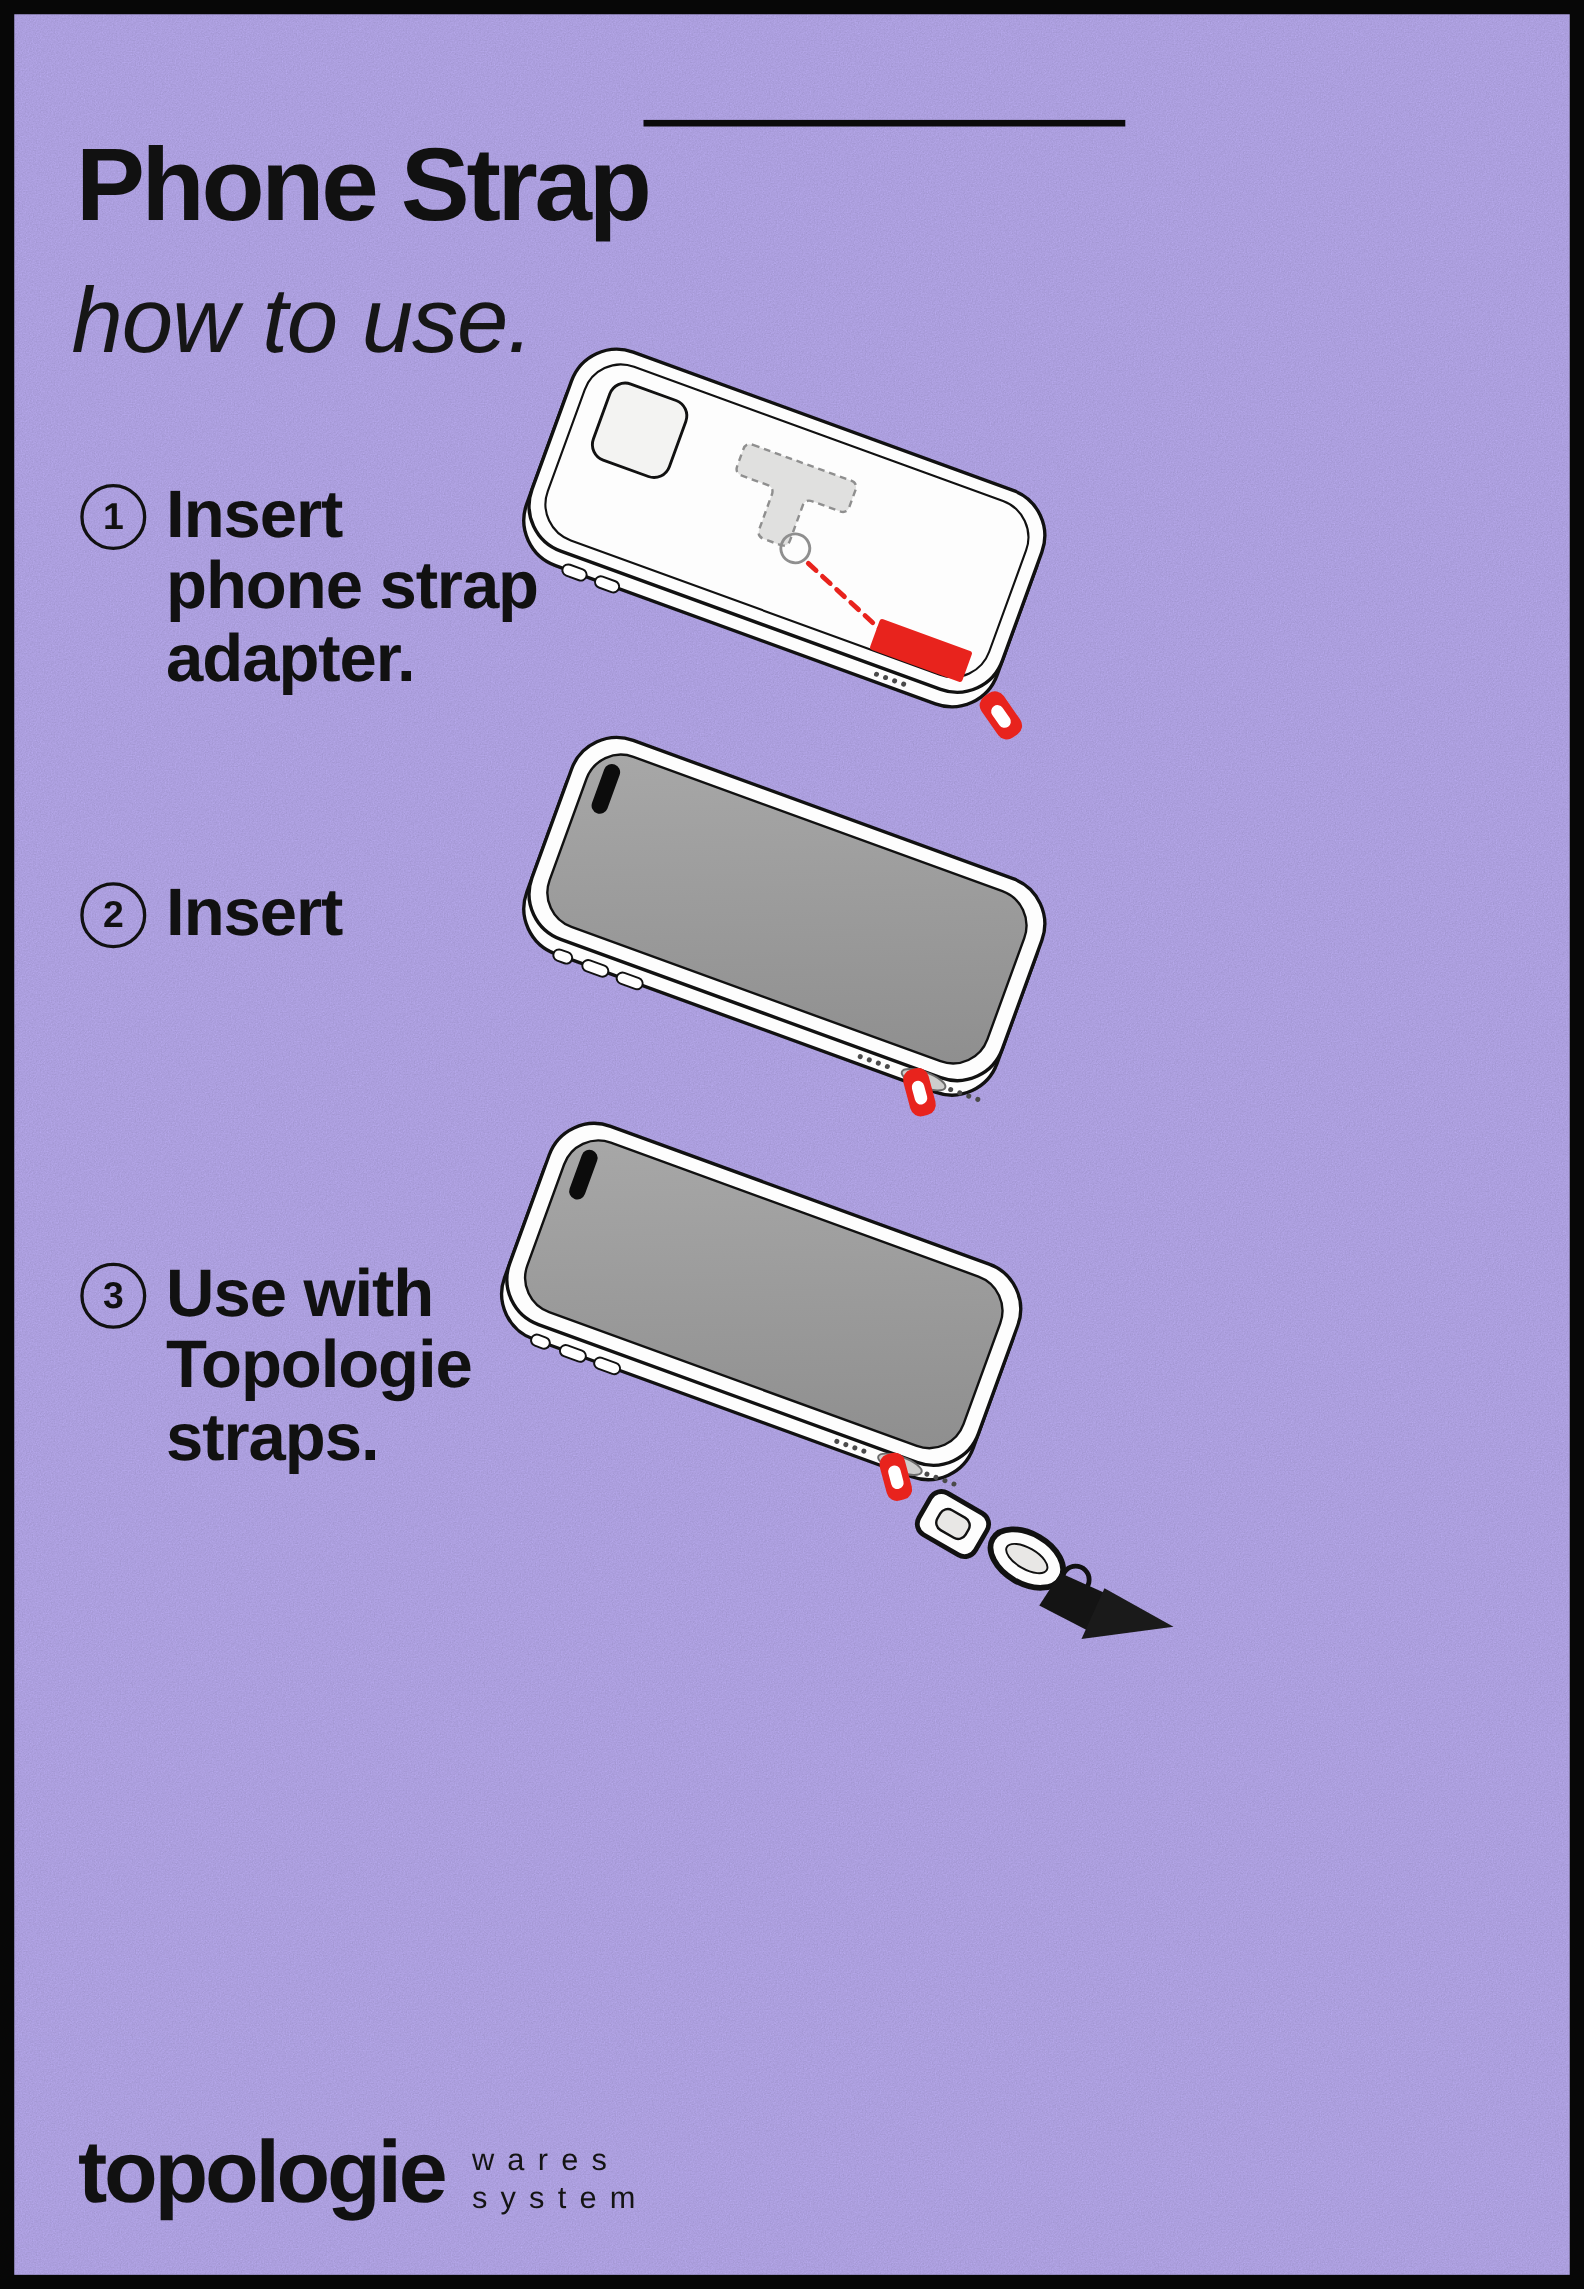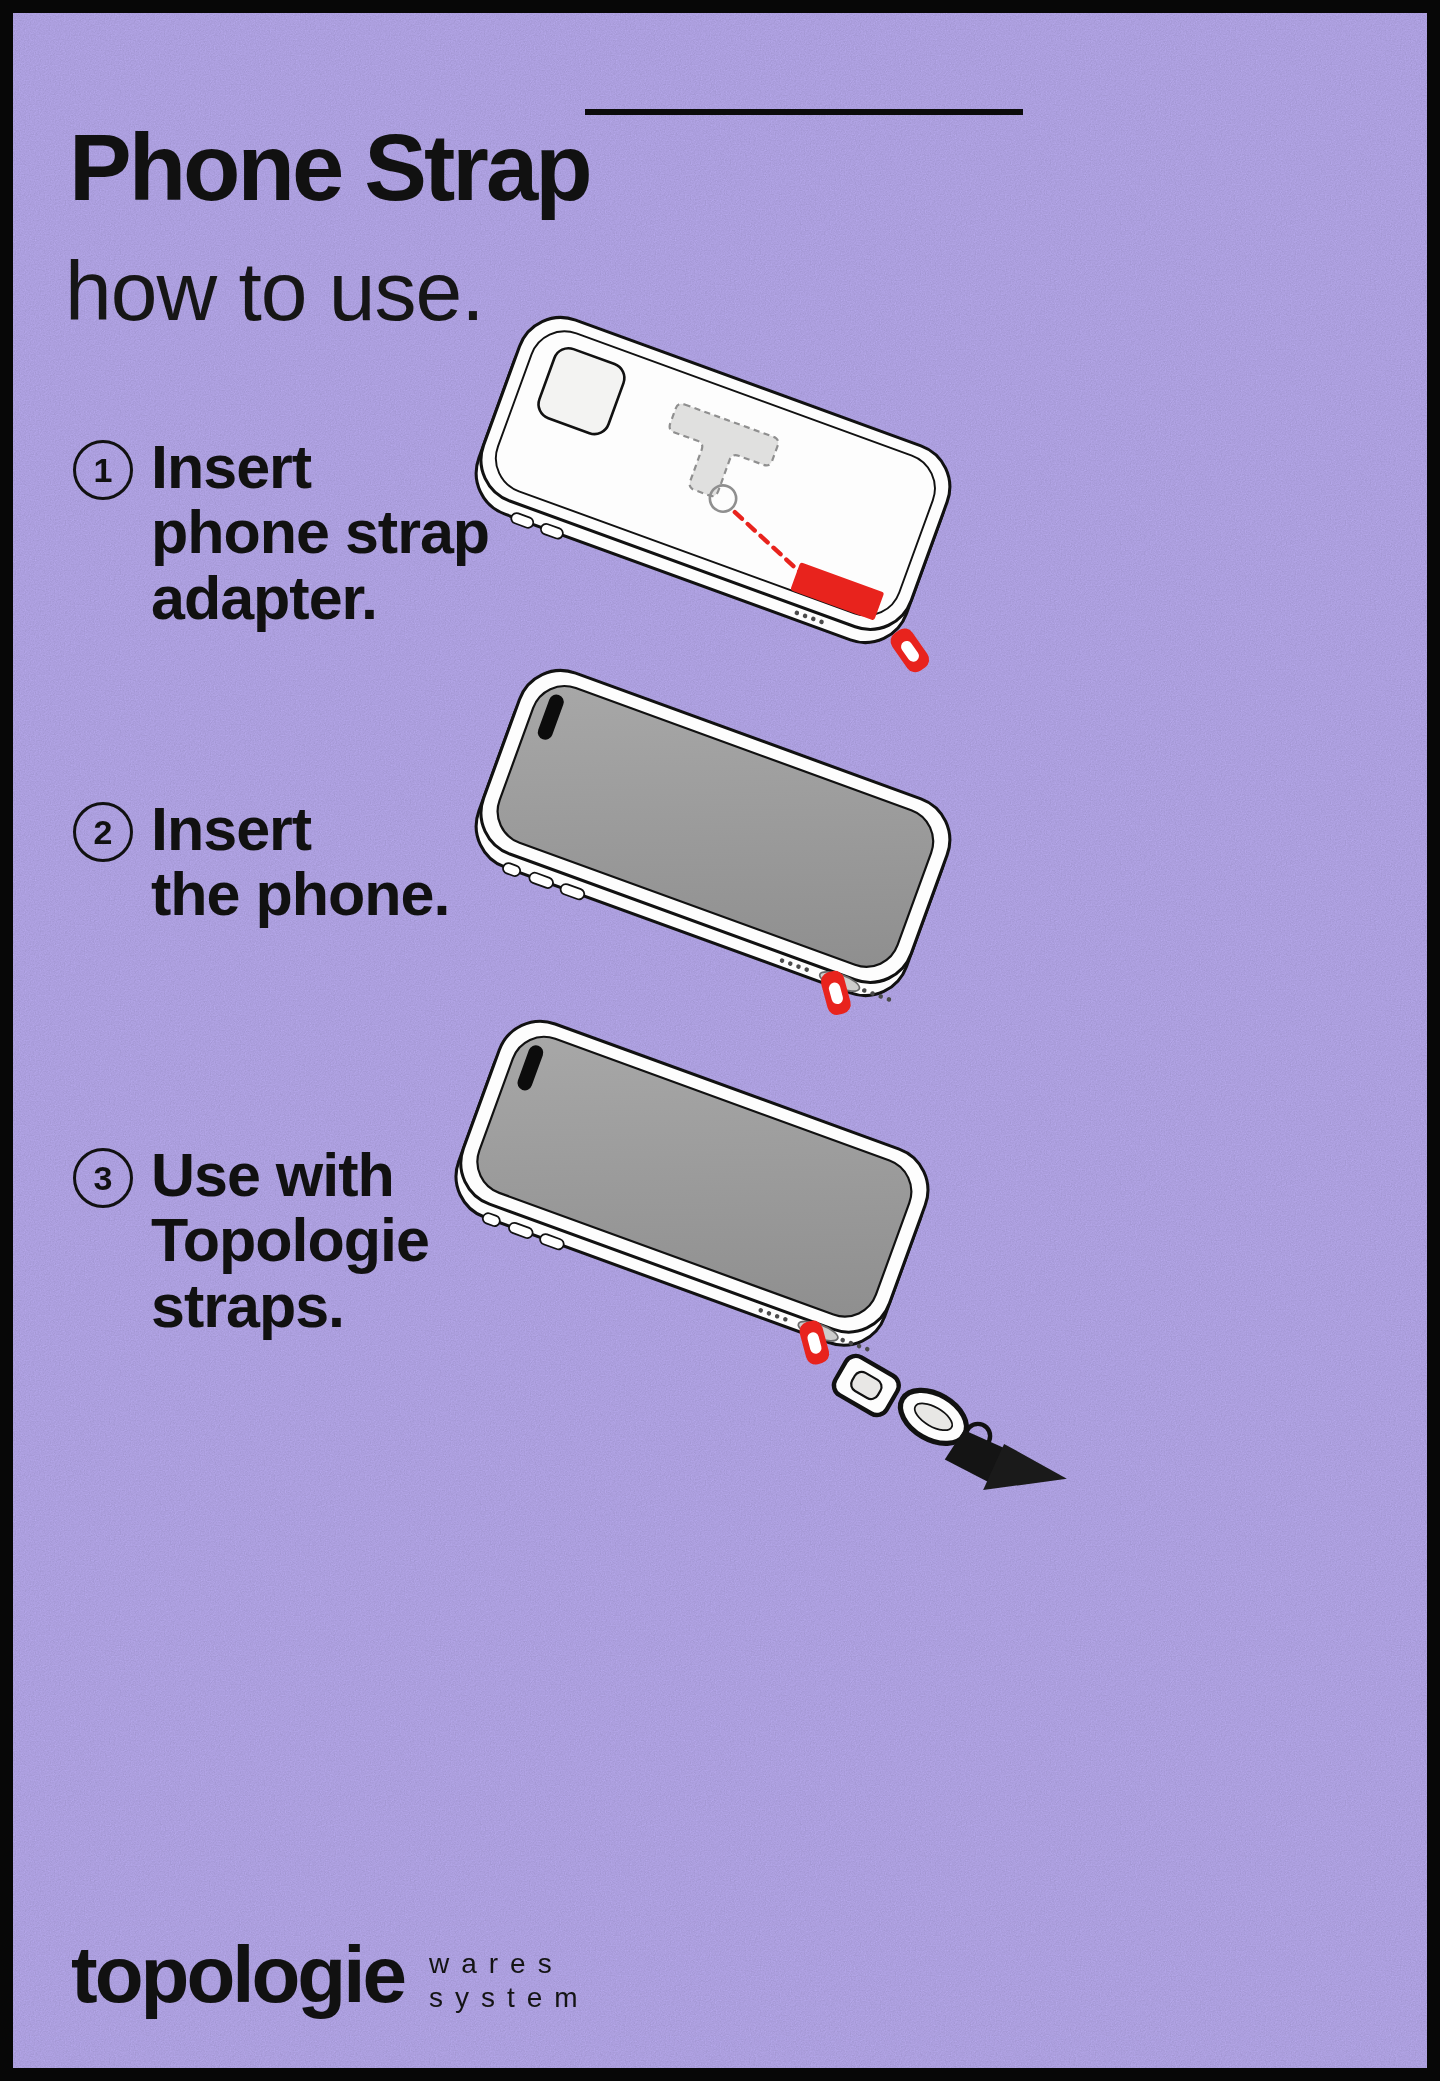--- a/index.html
+++ b/index.html
@@ -7,21 +7,21 @@
     position:relative;width:1440px;height:2081px;box-sizing:border-box;
     background:#c4b5fd;border:13px solid #070707;overflow:hidden;
     font-family:"Liberation Sans","DejaVu Sans",sans-serif;color:#111;
   }
   .grain{position:absolute;left:0;top:0;width:100%;height:100%;pointer-events:none;}
 
   .title{position:absolute;left:56px;top:46px;font-size:94px;line-height:0.97;
          font-weight:bold;letter-spacing:-3px;}
   .title .line{display:block;}
   .title-rule{position:absolute;left:572px;top:96px;width:438px;height:6px;background:#0b0b0b;}
-  .subtitle{position:absolute;left:52px;top:230px;font-size:84px;
+  .subtitle{position:absolute;left:52px;top:230px;font-size:84px;font-style:italic;
             letter-spacing:-1px;color:#161616;}
 
   .step{position:absolute;left:60px;display:flex;gap:18px;align-items:flex-start;}
   .step-1{top:422px;} .step-2{top:784px;} .step-3{top:1130px;}
   .badge{width:54px;height:54px;border:3.5px solid #111;border-radius:50%;
          display:flex;align-items:center;justify-content:center;
          font-size:34px;font-weight:bold;margin-top:5px;flex:0 0 auto;}
   .step-text{font-size:61px;font-weight:bold;line-height:1.07;letter-spacing:-1px;}
   .step-text .line{display:block;}
 
@@ -74,21 +74,20 @@
       <span class="line">adapter.</span>
     </div>
   </section>
 
   <section class="step step-2">
     <div class="badge">
       <span>2</span>
     </div>
     <div class="step-text">
       <span class="line">Insert</span>
-      <span class="line">the phone.</span>
     </div>
   </section>
 
   <section class="step step-3">
     <div class="badge">
       <span>3</span>
     </div>
     <div class="step-text">
       <span class="line">Use with</span>
       <span class="line">Topologie</span>

